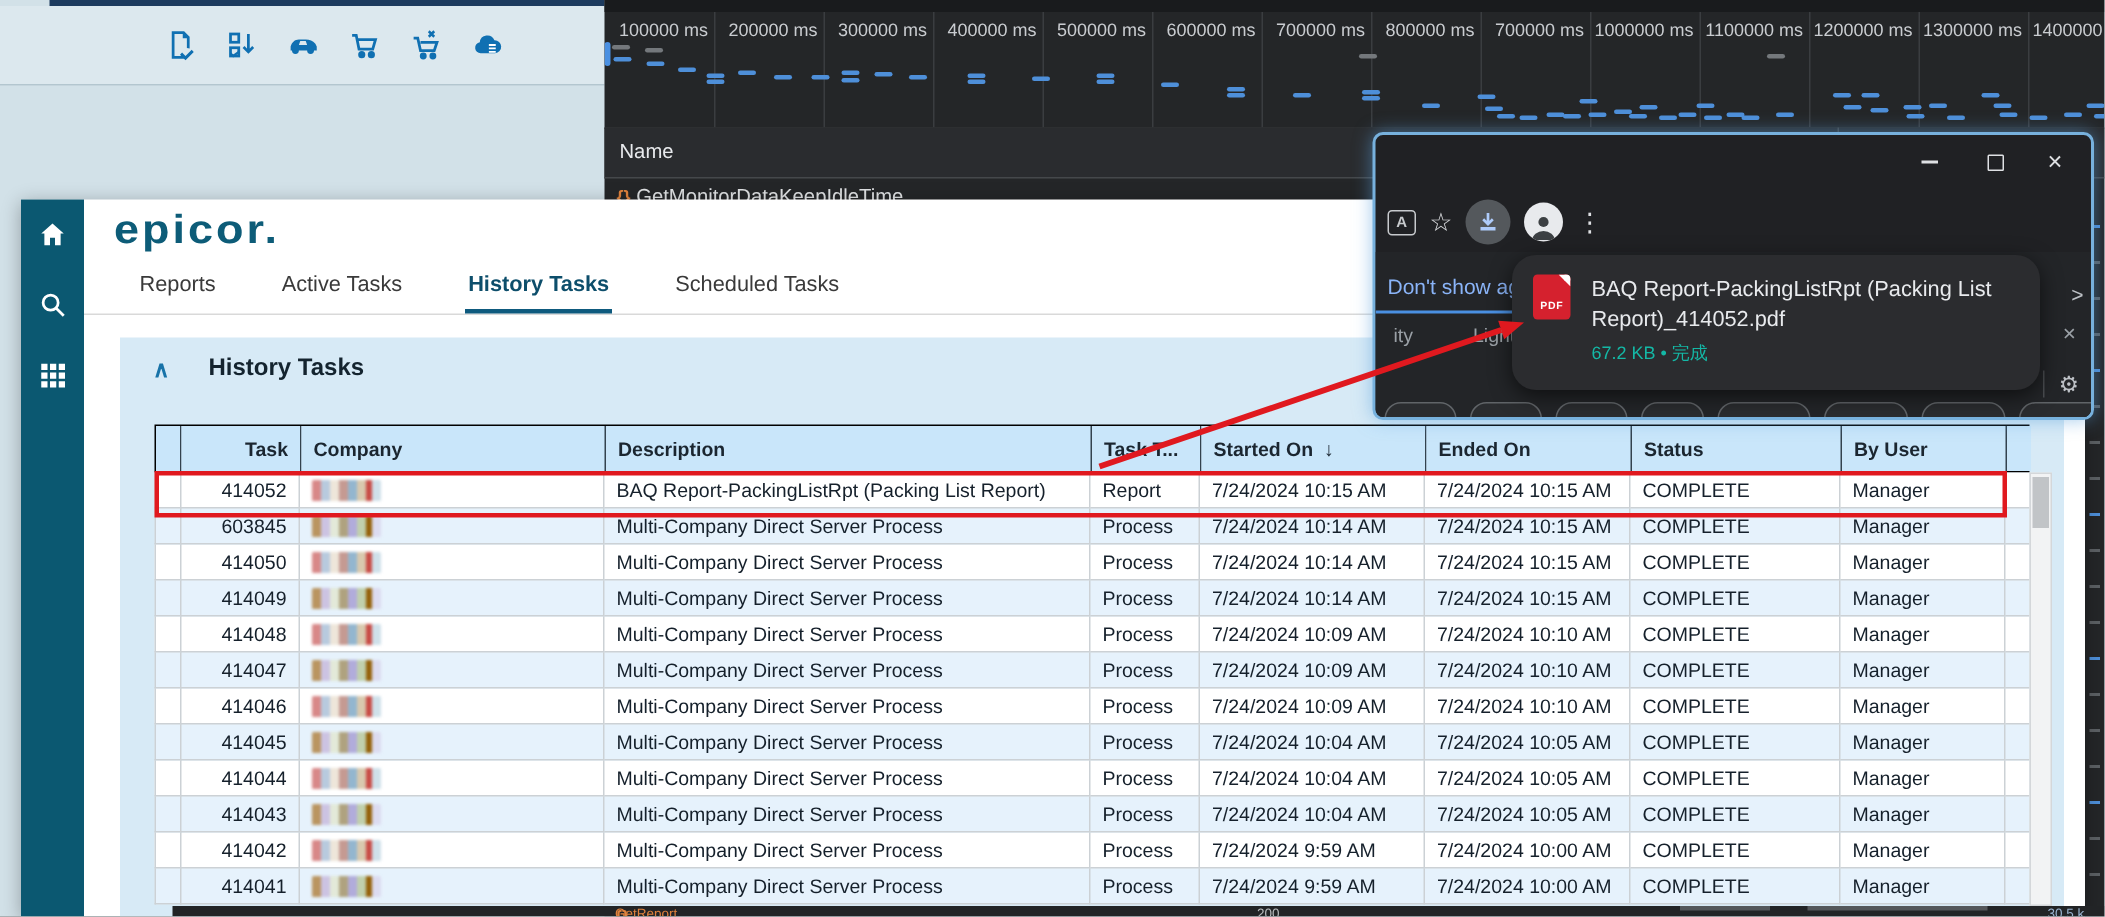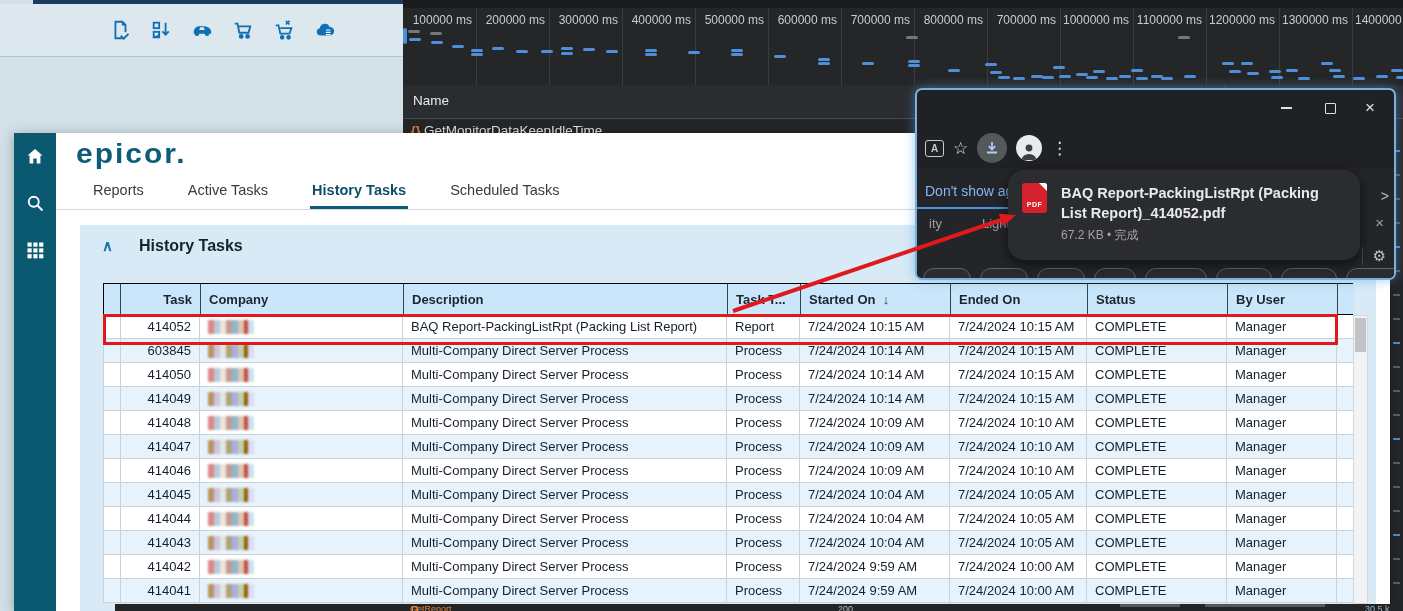--- a/index.html
+++ b/index.html
@@ -113,22 +113,22 @@
   .chips{position:absolute;left:6px;top:100px;display:flex;gap:9px;}
   .chip{height:22px;border:1px solid #606468;border-radius:12px;background:#2a2c2f;box-sizing:border-box;cursor:pointer;}
   .bubble{position:absolute;left:91px;top:80px;width:352px;height:90px;background:#2b2c2f;border-radius:16px;
           box-shadow:0 4px 14px rgba(0,0,0,.6);display:flex;padding:13px 10px 0 14px;box-sizing:border-box;
           gap:14px;cursor:pointer;}
   .pdfic{width:25px;height:30px;background:#d5212e;border-radius:3px;position:relative;flex:0 0 auto;}
   .pdfic::before{content:'';position:absolute;right:0;top:0;border:4px solid #fff;
                  border-left-color:transparent;border-bottom-color:transparent;border-radius:0 3px 0 0;}
   .pdfic b{position:absolute;left:0;right:0;bottom:5px;text-align:center;color:#fff;font-size:7px;
            letter-spacing:.5px;}
-  .bname{font-size:14.5px;color:#e8eaed;line-height:1.4;width:272px;font-weight:bold;}
-  .bmeta{font-size:12px;color:#a3a3a3;margin-top:3px;}
+  .bname{font-size:14.5px;color:#e8eaed;line-height:1.4;width:272px;}
+  .bmeta{font-size:12px;color:#14b8a6;margin-top:3px;}
   .bub-next{position:absolute;right:5px;top:98px;color:#bdc1c6;font-size:14px;cursor:pointer;}
 
   .annot{position:absolute;left:0;top:0;z-index:40;pointer-events:none;}
 </style>
 </head>
 <body>
 
 <div class="stage">
 
   <div class="navy-strip"></div>

